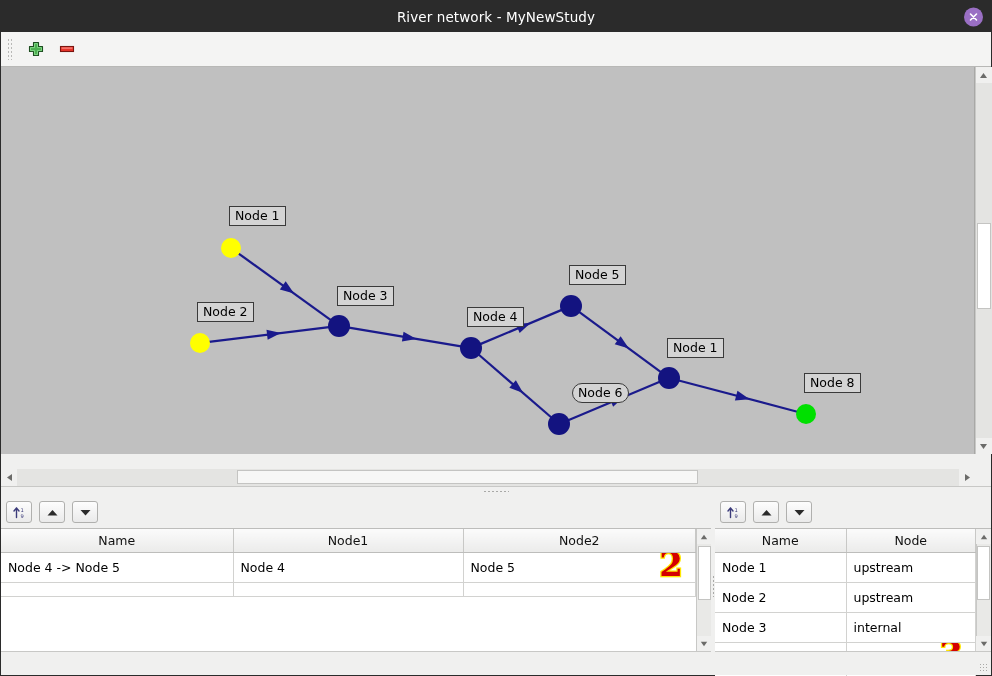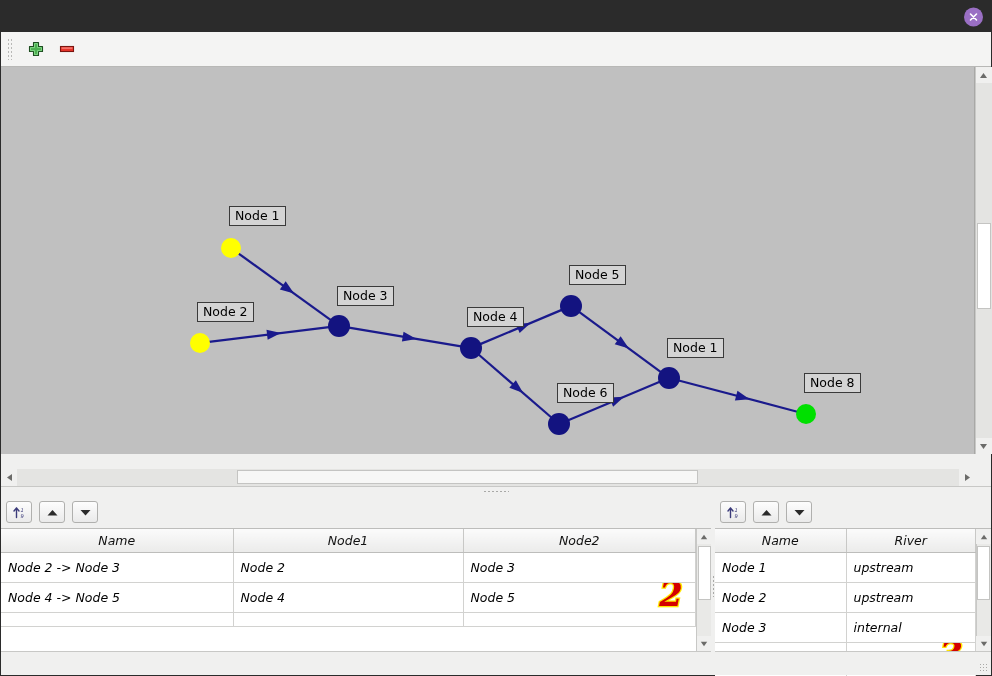--- a/index.html
+++ b/index.html
@@ -143,21 +143,20 @@
     background-image: radial-gradient(#a9a9a7 .8px, transparent .9px);
     background-size: 4px 3px;
   }
 
   
   .bottom {
     flex: 1 1 auto;
     display: flex;
     background: #14b8a6;
     min-height: 0;
-    font-style: italic;
   }
   .pane {
     display: flex; flex-direction: column;
     min-width: 0;
     background: #f0f0ef;
   }
   .pane.left  { flex: 0 0 710px; }
   .pane.vsplit{ flex: 0 0 4px;
     background: #f0f0ef;
     display: flex; align-items: center; justify-content: center;
@@ -249,20 +248,21 @@
     background-image: radial-gradient(#a9a9a7 .9px, transparent 1px);
     background-size: 3px 3px;
   }
 </style>
 </head>
 <body>
 
 <div class="window">
 
   <div class="titlebar">
+    <span class="titlebar-title">River network - MyNewStudy</span>
     <div class="close-btn">
       <svg width="11" height="11" viewBox="0 0 11 11">
         <path d="M2.5 2.5 L8.5 8.5 M8.5 2.5 L2.5 8.5" stroke="#ffffff" stroke-width="1.6" stroke-linecap="round"></path>
       </svg>
     </div>
   </div>
 
   <div class="toolbar">
     <div class="grip"></div>
     <div class="tb-icon">
@@ -315,21 +315,21 @@
             <circle cx="668" cy="311" r="11" fill="#131380"></circle>
             <circle cx="805" cy="347" r="10" fill="#00e000"></circle>
           </g>
       </svg>
       <div id="labels-g">
           <div class="node-label" style="left: 228px; top: 139px;">Node 1</div>
           <div class="node-label" style="left: 196px; top: 235px;">Node 2</div>
           <div class="node-label" style="left: 336px; top: 219px;">Node 3</div>
           <div class="node-label" style="left: 466px; top: 240px;">Node 4</div>
           <div class="node-label" style="left: 568px; top: 198px;">Node 5</div>
-          <div class="node-label" style="left: 556px; top: 316px;">Node 6</div>
+          <div class="node-label" style="left: 571px; top: 316px; border-radius: 10px;">Node 6</div>
           <div class="node-label" style="left: 666px; top: 271px;">Node 1</div>
           <div class="node-label" style="left: 803px; top: 306px;">Node 8</div>
         </div>
 
     </div>
 
     <div class="vscroll">
       <div class="sb-btn">
         <svg width="9" height="7" viewBox="0 0 9 7">
             <path d="M4.5 1 L8 6 L1 6 z" fill="#6b6b69"></path>
@@ -394,25 +394,20 @@
         <div class="table-scrollwrap">
           <table class="grid" id="links-table">
             <thead>
                 <tr id="links-head">
                   <th style="width: 232px;">Name</th>
                   <th style="width: 230px;">Node1</th>
                   <th>Node2</th>
                 </tr>
               </thead>
             <tbody id="links-body">
-                <tr>
-                  <td>Node 2 -&gt; Node 3</td>
-                  <td>Node 2</td>
-                  <td>Node 3</td>
-                </tr>
                 <tr>
                   <td>Node 4 -&gt; Node 5</td>
                   <td>Node 4</td>
                   <td style="position: relative;"><span>Node 5</span><span class="annot" style="right: 12px; top: -6px; position: absolute;">2</span></td>
                 </tr>
                 <tr class="filler">
                   <td></td>
                   <td></td>
                   <td></td>
                 </tr>
@@ -462,21 +457,21 @@
             </svg>
         </div>
       </div>
 
       <div class="table-area">
         <div class="table-scrollwrap">
           <table class="grid" id="nodes-table">
             <thead>
                 <tr id="nodes-head">
                   <th style="width: 131px;">Name</th>
-                  <th>River</th>
+                  <th>Node</th>
                 </tr>
               </thead>
             <tbody id="nodes-body">
                 <tr>
                   <td>Node 1</td>
                   <td>upstream</td>
                 </tr>
                 <tr>
                   <td>Node 2</td>
                   <td>upstream</td>

